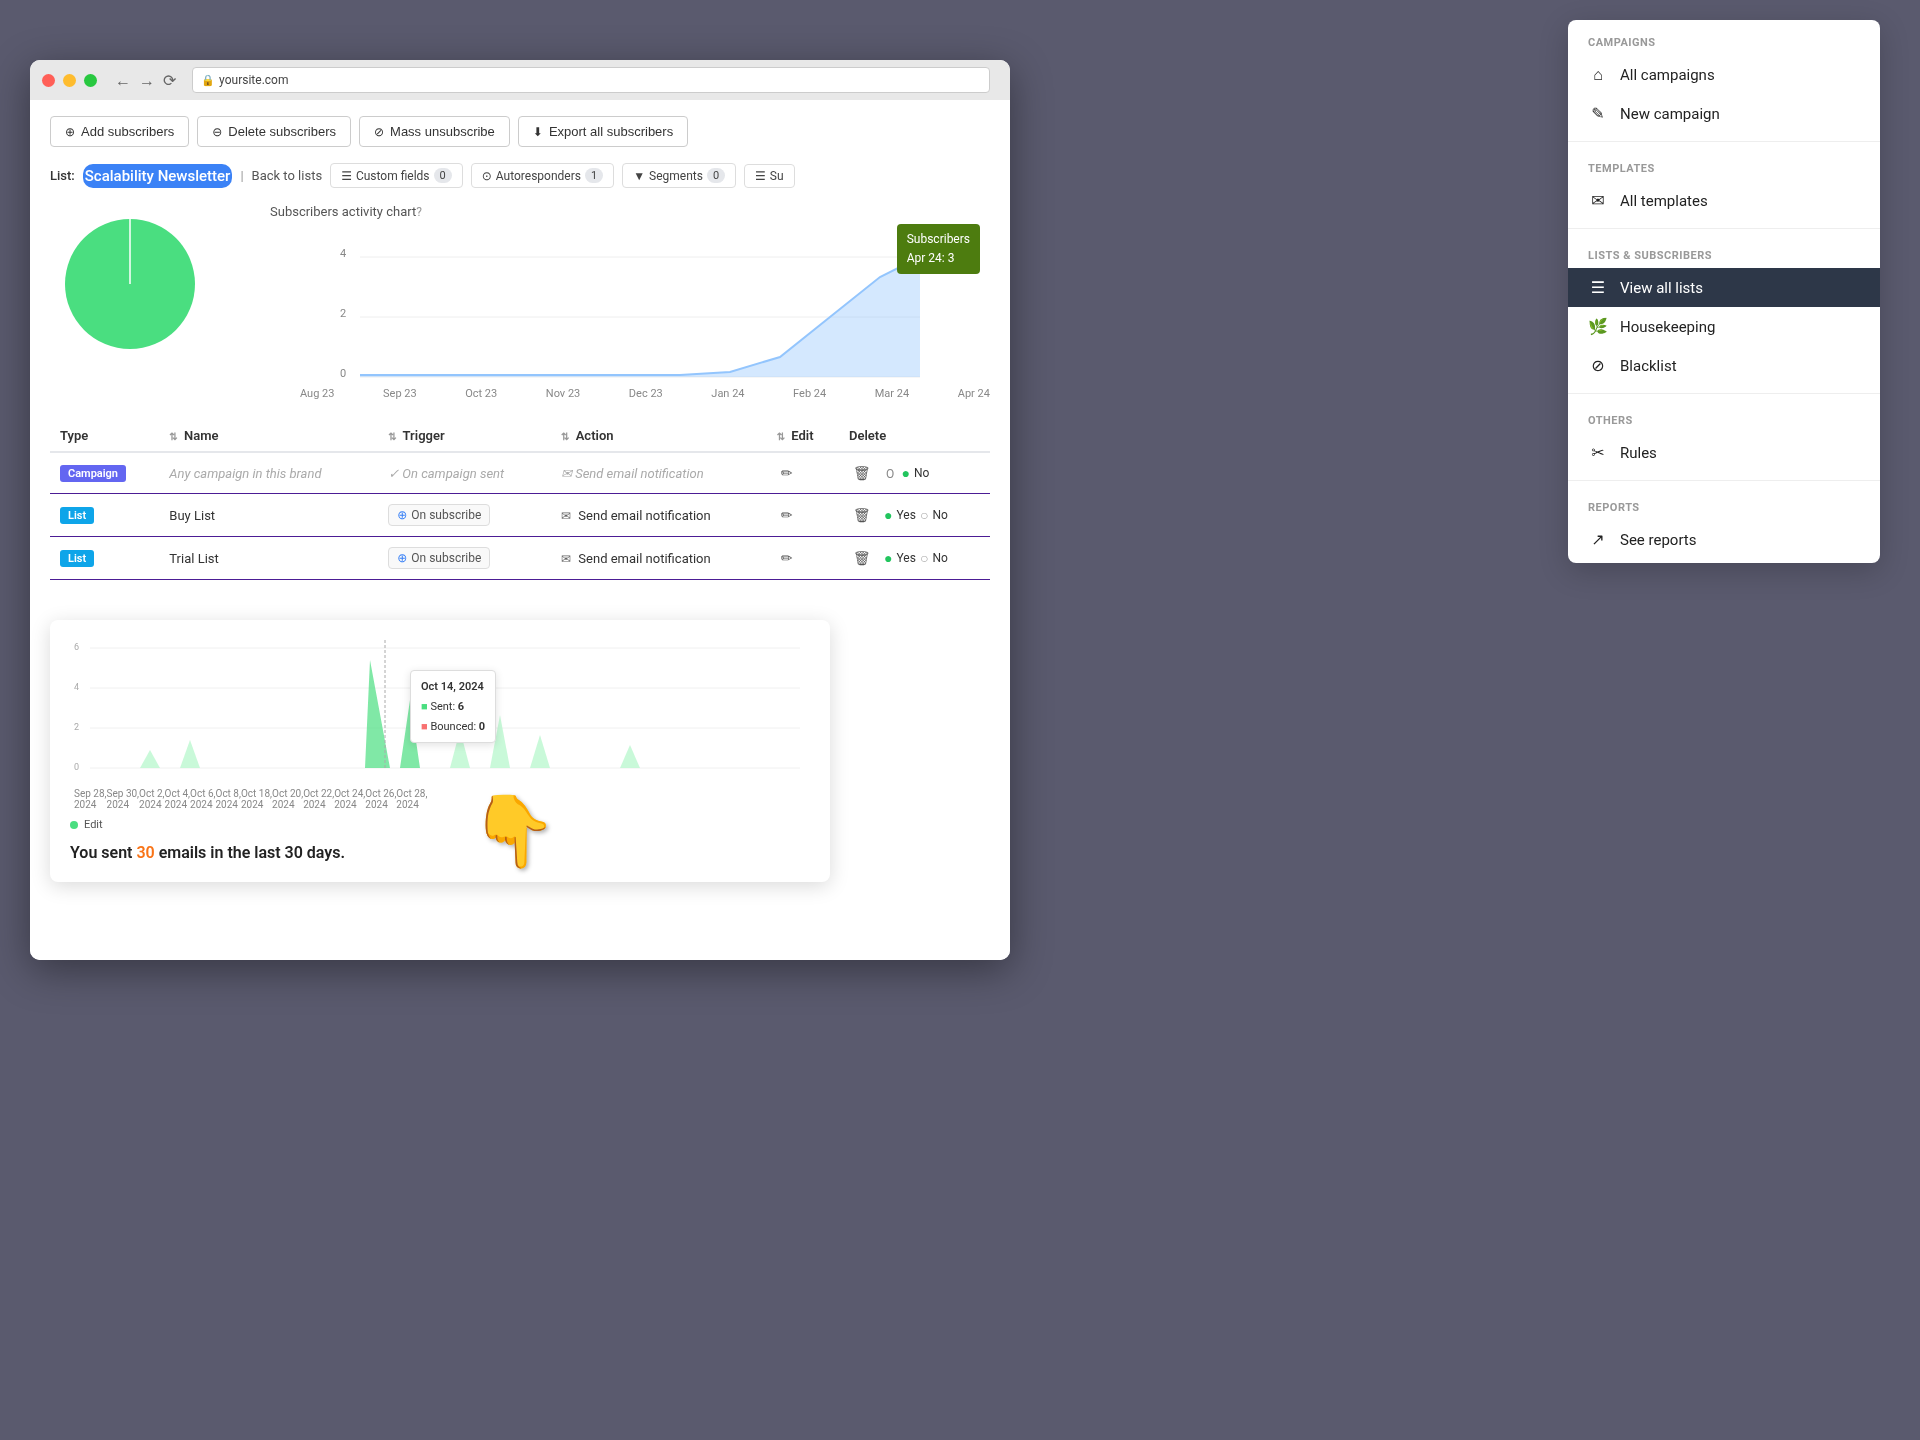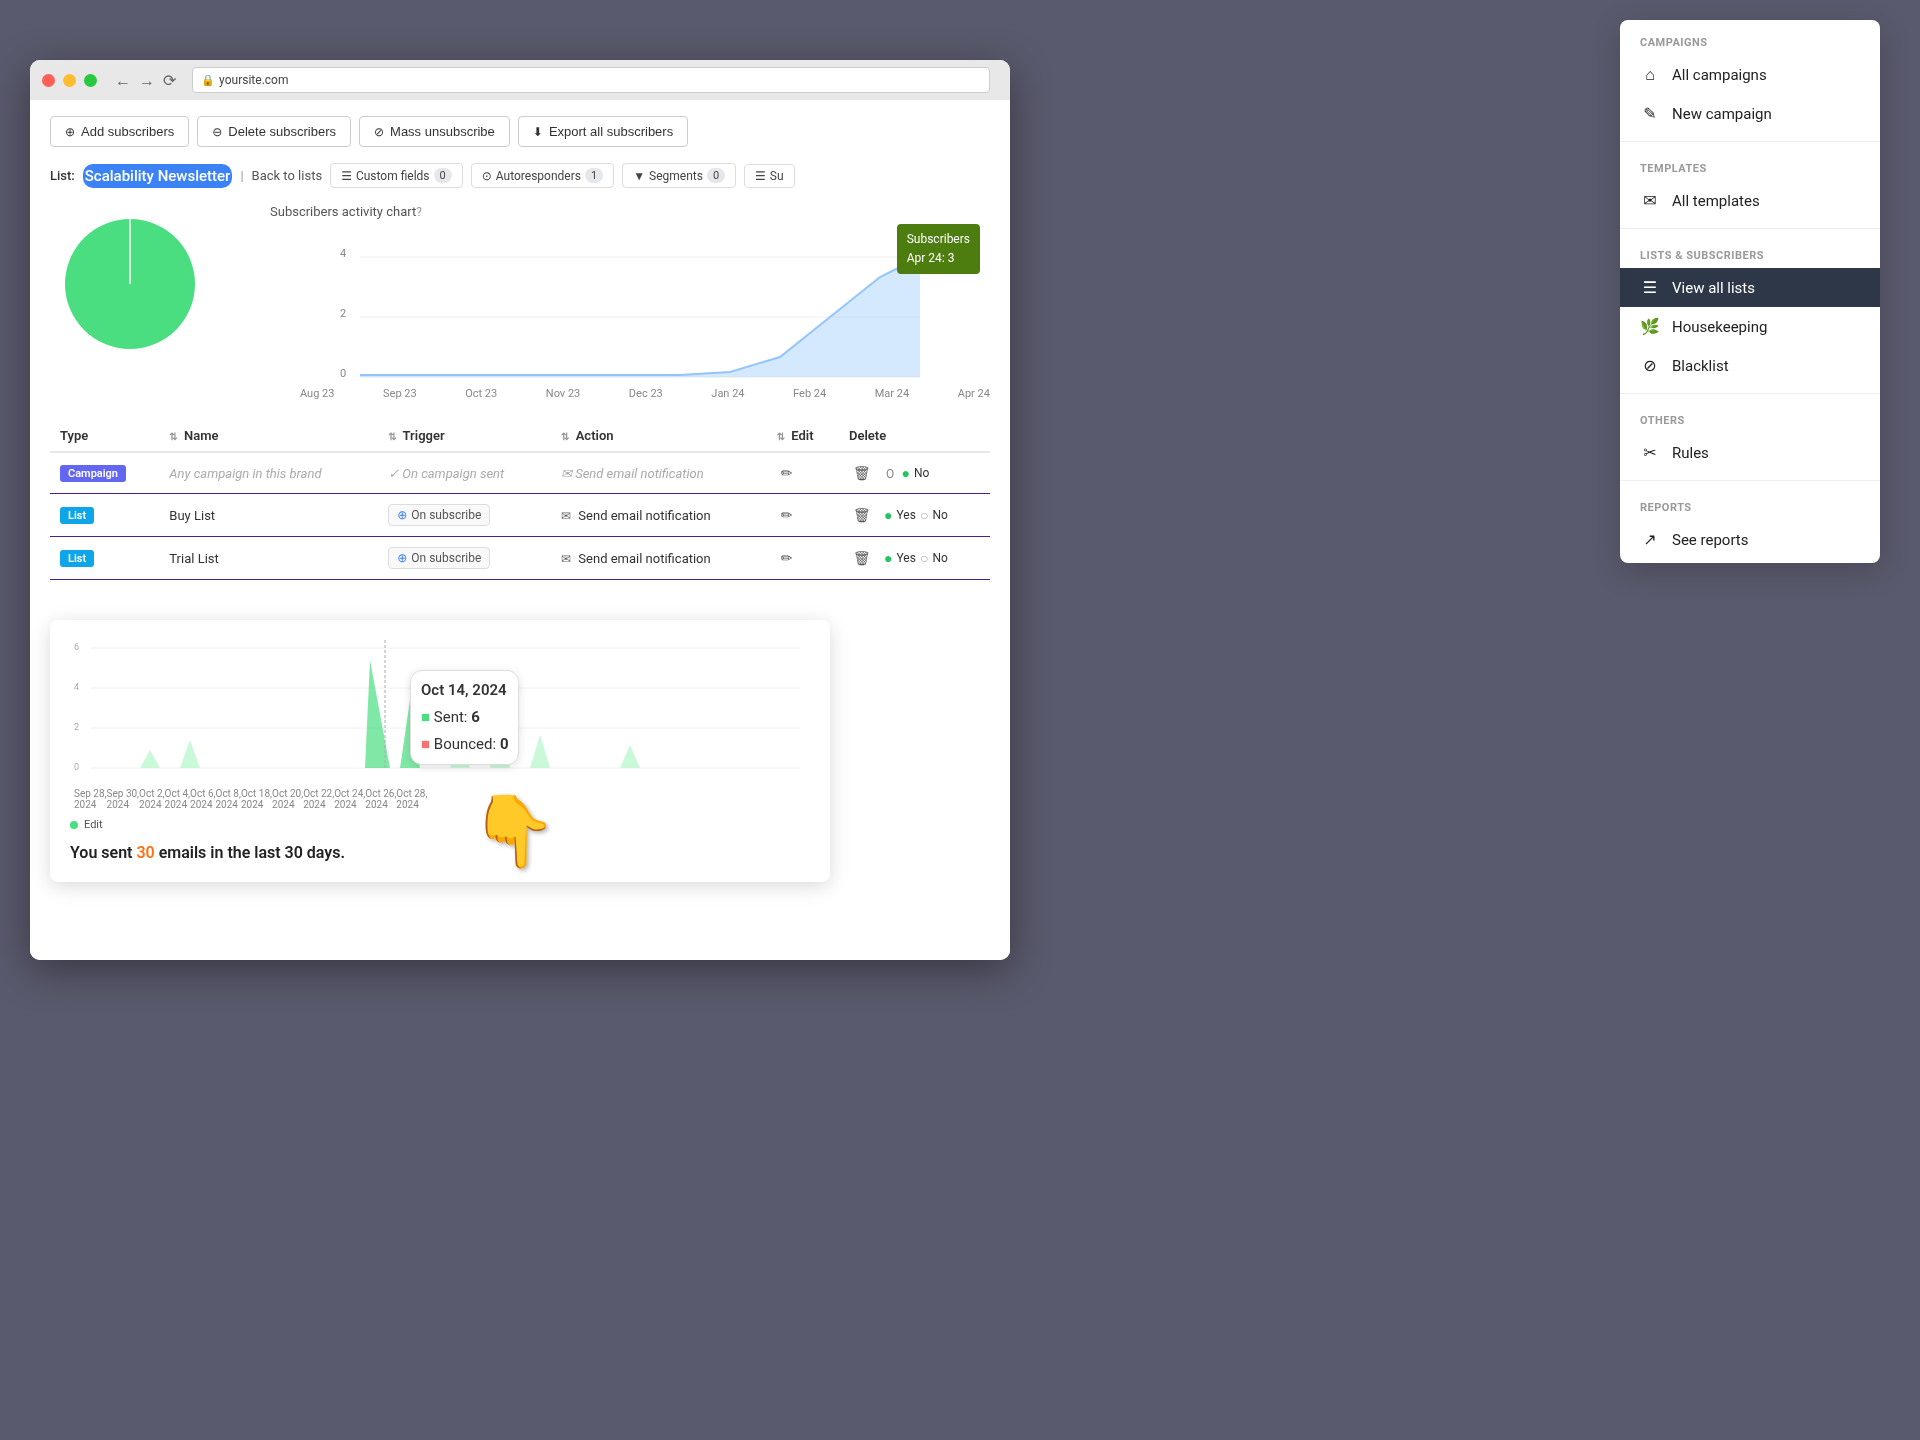--- a/index.html
+++ b/index.html
@@ -320,38 +320,38 @@
       filter: drop-shadow(2px 2px 2px rgba(0,0,0,0.3));
     }
 
     
     .bottom-tooltip {
       position: absolute;
       top: 30px;
       left: 340px;
       background: #fff;
       border: 1px solid #ddd;
-      border-radius: 12px;
+      border-radius: 4px;
       padding: 6px 10px;
-      font-size: 15px;
+      font-size: 11px;
       box-shadow: 0 2px 8px rgba(0,0,0,0.12);
       color: #333;
       line-height: 1.8;
       z-index: 10;
     }
 
     .tooltip-sent { color: #4ade80; }
     .tooltip-bounced { color: #f87171; }
 
     
     .dropdown-menu {
       position: absolute;
       top: 20px;
       right: 40px;
-      width: 260px;
+      width: 312px;
       background: #fff;
       border-radius: 8px;
       box-shadow: 0 8px 30px rgba(0,0,0,0.2);
       overflow: hidden;
       z-index: 200;
     }
 
     .dropdown-section {
       padding: 12px 0 4px 0;
     }

